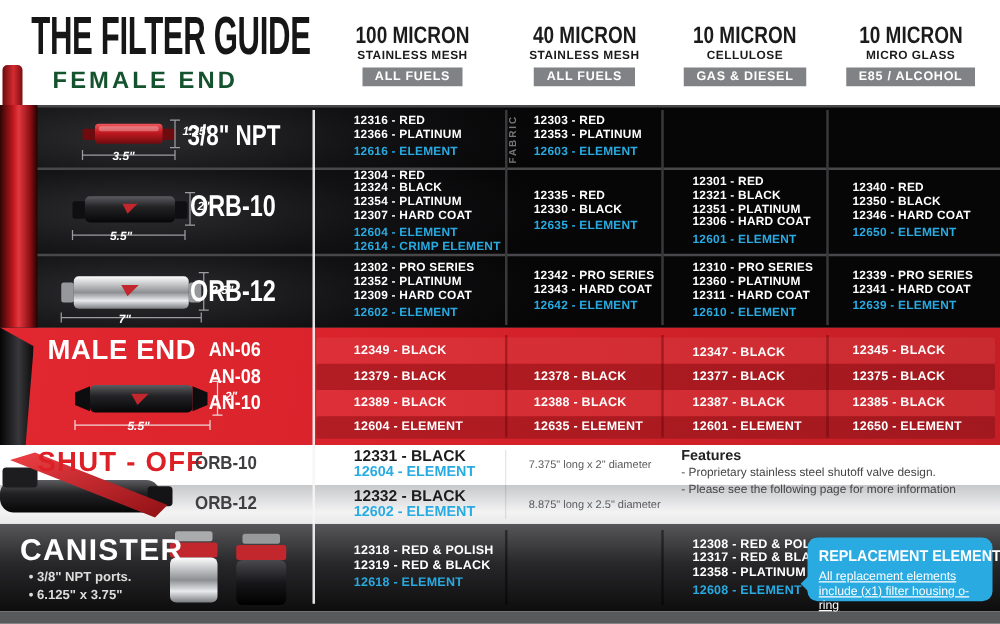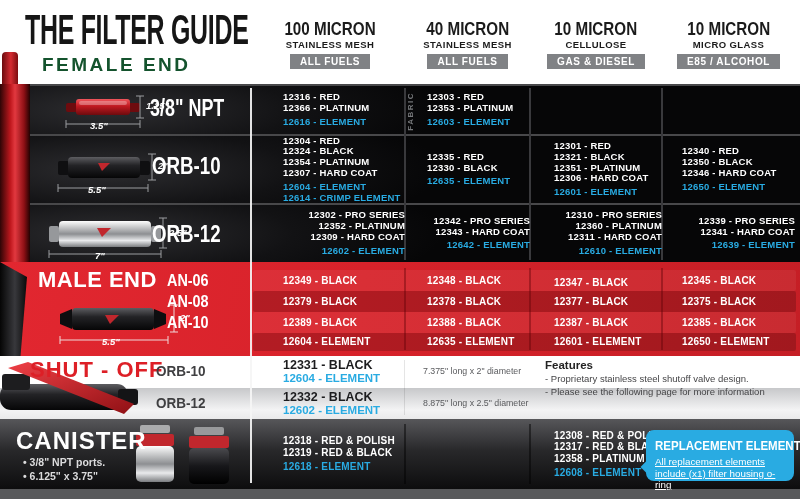--- a/index.html
+++ b/index.html
@@ -33,21 +33,21 @@
   .hc0{left:255px;width:150px;} .hc1{left:405px;width:125px;} .hc2{left:530px;width:132px;} .hc3{left:662px;width:133px;}
   .hmicron{display:inline-block;font-size:19px;font-weight:bold;color:#1b1b1b;transform:scaleX(.8);transform-origin:center;white-space:nowrap;line-height:19px;}
   .hmedia{font-size:9.5px;font-weight:bold;color:#1b1b1b;letter-spacing:.4px;line-height:11px;white-space:nowrap;}
   .hbadge{display:inline-block;margin-top:4px;padding:2px 10px;background:#808285;color:#fff;font-size:10px;font-weight:bold;letter-spacing:.6px;white-space:nowrap;}
   
   .cell{position:absolute;display:flex;flex-direction:column;justify-content:center;box-sizing:border-box;z-index:7;}
   .cc0{left:255px;width:150px;padding-left:28px;}
   .cc1{left:405px;width:125px;padding-left:22px;}
   .cc2{left:530px;width:132px;padding-left:24px;}
   .cc3{left:662px;width:133px;padding-left:20px;}
-  .ct1{top:86px;height:48px;} .ct2{top:136px;height:67px;} .ct3{top:205px;height:57px;align-items:flex-end;}
+  .ct1{top:86px;height:48px;} .ct2{top:136px;height:67px;} .ct3{top:205px;height:57px;}
   .ctc{top:419px;height:70px;}
   .pn{font-size:9.5px;line-height:10.8px;font-weight:bold;color:#fff;letter-spacing:.2px;white-space:nowrap;}
   .el{color:#29abe2;}
   .gap{margin-top:3px;}
   .cpn{font-size:10px;line-height:11.5px;}
   
   .rlabel{position:absolute;color:#fff;font-weight:bold;font-size:24px;transform:scaleX(.78);transform-origin:left center;white-space:nowrap;z-index:7;}
   .fig{position:absolute;z-index:6;}
   .dim{position:absolute;color:#fff;font-weight:bold;font-style:italic;font-size:9.5px;white-space:nowrap;z-index:7;}
   .fabric{left:406px;top:92px;writing-mode:vertical-rl;transform:rotate(180deg);font-size:8px;font-weight:bold;
@@ -296,23 +296,20 @@
       <path d="M118,9 h8 M122,9 V36 M118,36 h8" stroke="#f0d8d9" stroke-width="1" fill="none"></path>
       <path d="M8,40 v8 M116,40 v8 M8,44 H116" stroke="#f0d8d9" stroke-width="1" fill="none"></path>
     </svg>
     <span class="dim" style="left:128px;top:16px;">2"</span>
     <span class="dim" style="left:50px;top:40px;">5.5"</span>
   </div>
 
   <div class="mcell cc0" style="top:270px;">
       <span class="mpn">12349 - BLACK</span>
     </div>
-  <div class="mcell cc1" style="top:270px;">
-      <span class="mpn">12348 - BLACK</span>
-    </div>
   <div class="mcell cc2" style="top:272px;">
       <span class="mpn">12347 - BLACK</span>
     </div>
   <div class="mcell cc3" style="top:270px;">
       <span class="mpn">12345 - BLACK</span>
     </div>
 
   <div class="mcell cc0" style="top:291px;">
       <span class="mpn">12379 - BLACK</span>
     </div>

